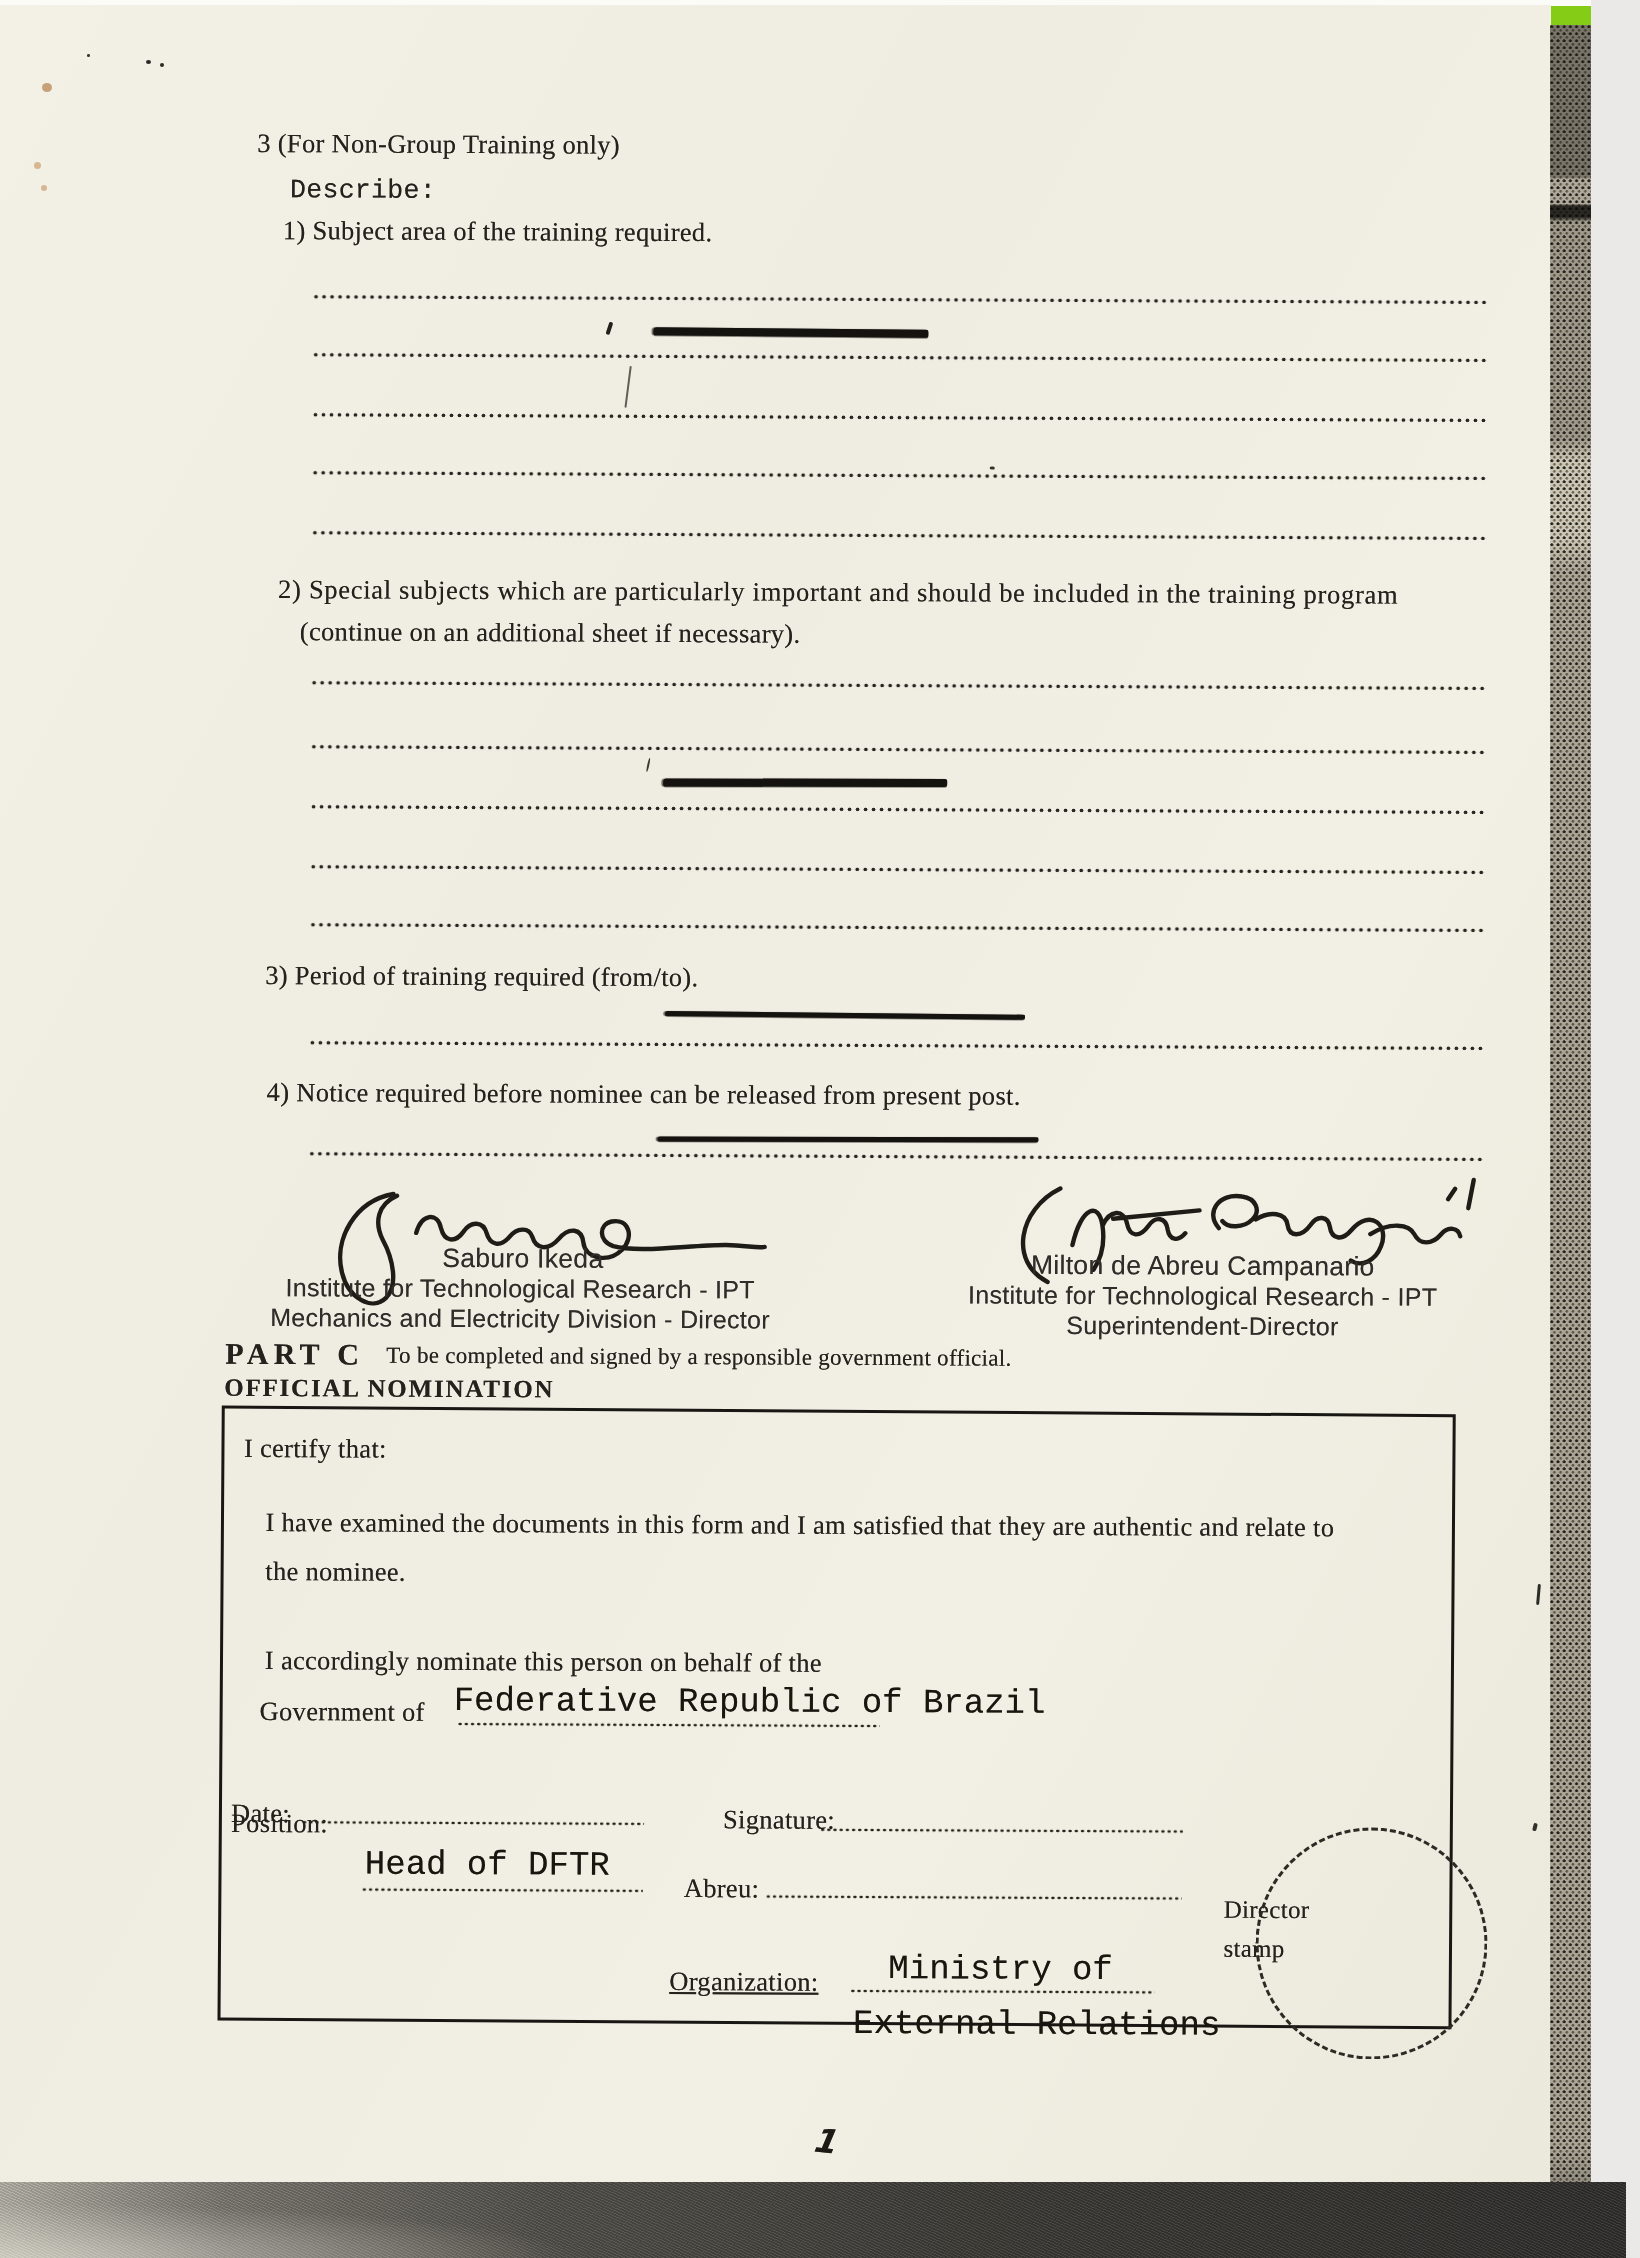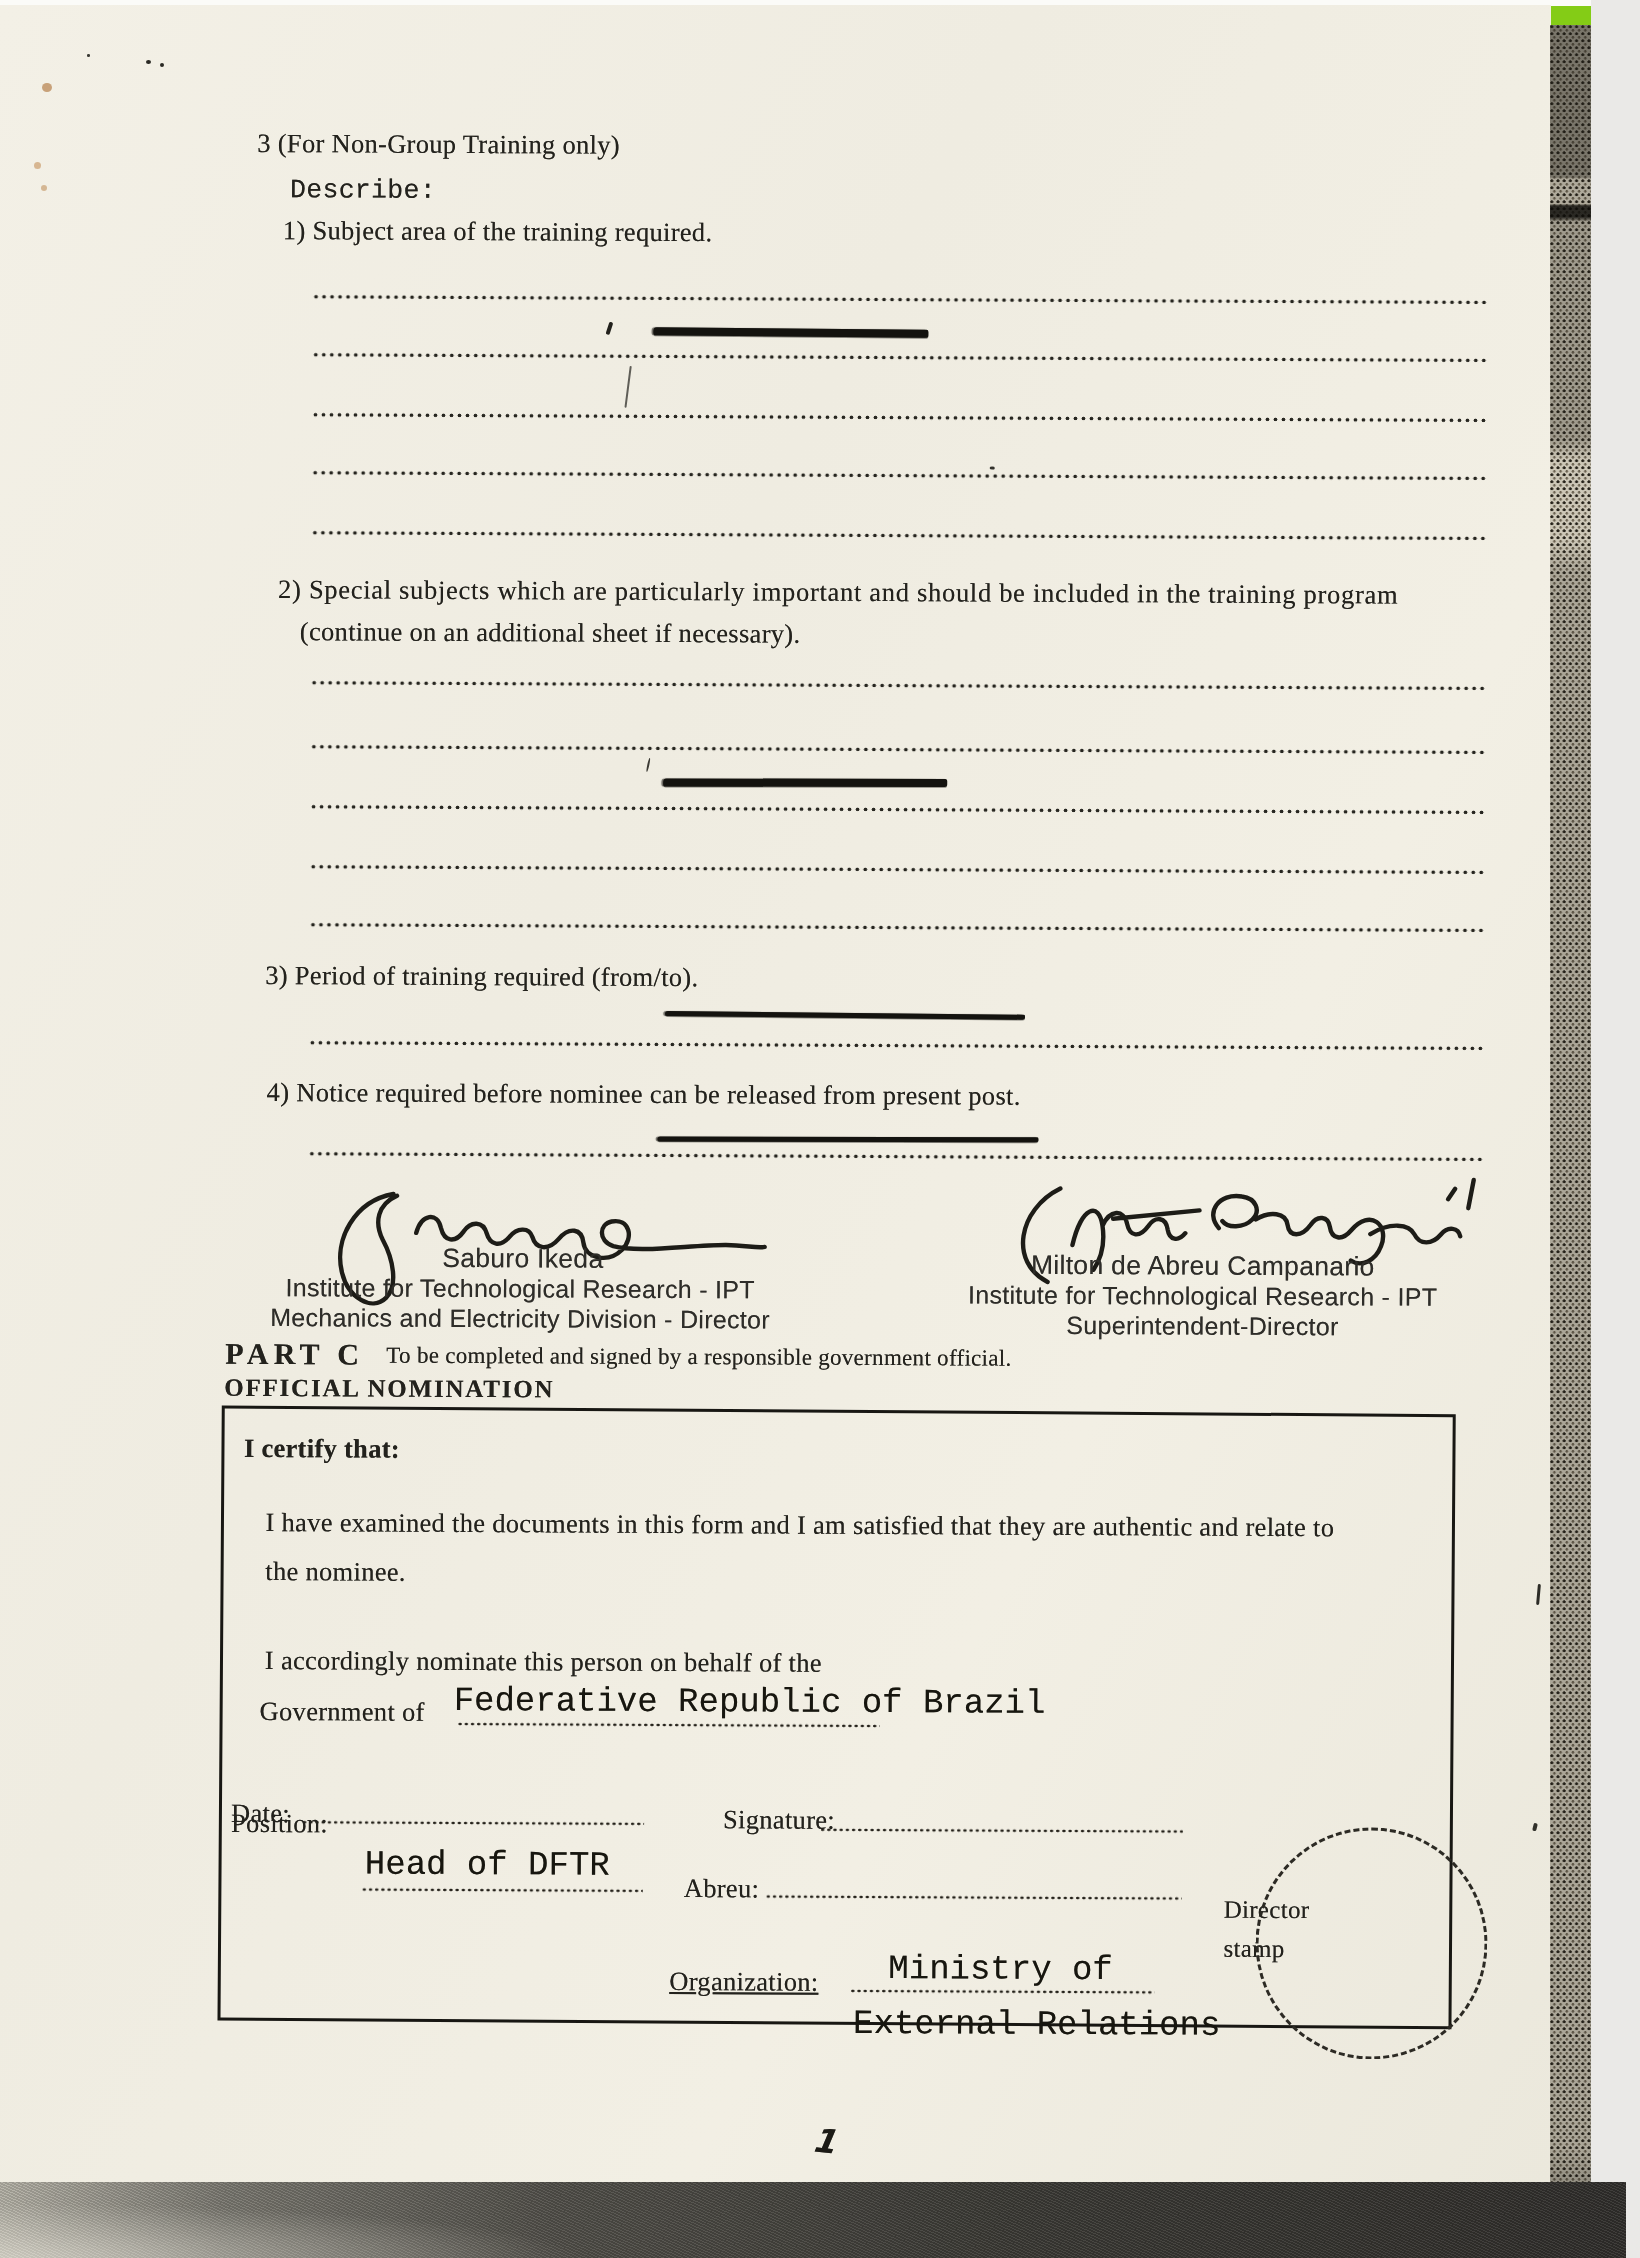--- a/index.html
+++ b/index.html
@@ -130,21 +130,21 @@
     <div class="t sans ctr" style="left:953px;top:1244px;width:512px;font-size:26.5px;">Milton de Abreu Campanario</div>
     <div class="t sans ctr" style="left:953px;top:1275px;width:512px;font-size:25px;">Institute for Technological Research - IPT</div>
     <div class="t sans ctr" style="left:953px;top:1305px;width:512px;font-size:25px;">Superintendent-Director</div>
 
     <div class="t" style="left:232px;top:1334px;font-size:30px;font-weight:700;letter-spacing:5.3px;">PART C</div>
     <div class="t" style="left:393px;top:1340px;font-size:23px;">To be completed and signed by a responsible government official.</div>
     <div class="t" style="left:231px;top:1371px;font-size:25px;font-weight:700;letter-spacing:1.8px;">OFFICIAL NOMINATION</div>
 
     <div id="certify-box"></div>
 
-    <div class="t" style="left:251px;top:1431px;font-weight:bold;">I certify that:</div>
+    <div class="t" style="left:251px;top:1431px;">I certify that:</div>
     <div class="t" style="left:273px;top:1505px;">I have examined the documents in this form and I am satisfied that they are authentic and relate to</div>
     <div class="t" style="left:273px;top:1554px;">the nominee.</div>
     <div class="t" style="left:273px;top:1643px;">I accordingly nominate this person on behalf of the</div>
 
     <div class="t" style="left:268px;top:1694px;">Government of</div>
     <div class="t mono" style="left:462px;top:1678px;">Federative Republic of Brazil</div>
     <div class="dots-fine" style="left:466px;top:1720px;width:422px;"></div>
 
     <div class="t" style="left:240px;top:1796px;">Date:</div>
     <div class="dots-fine" style="left:311px;top:1819px;width:342px;"></div>

